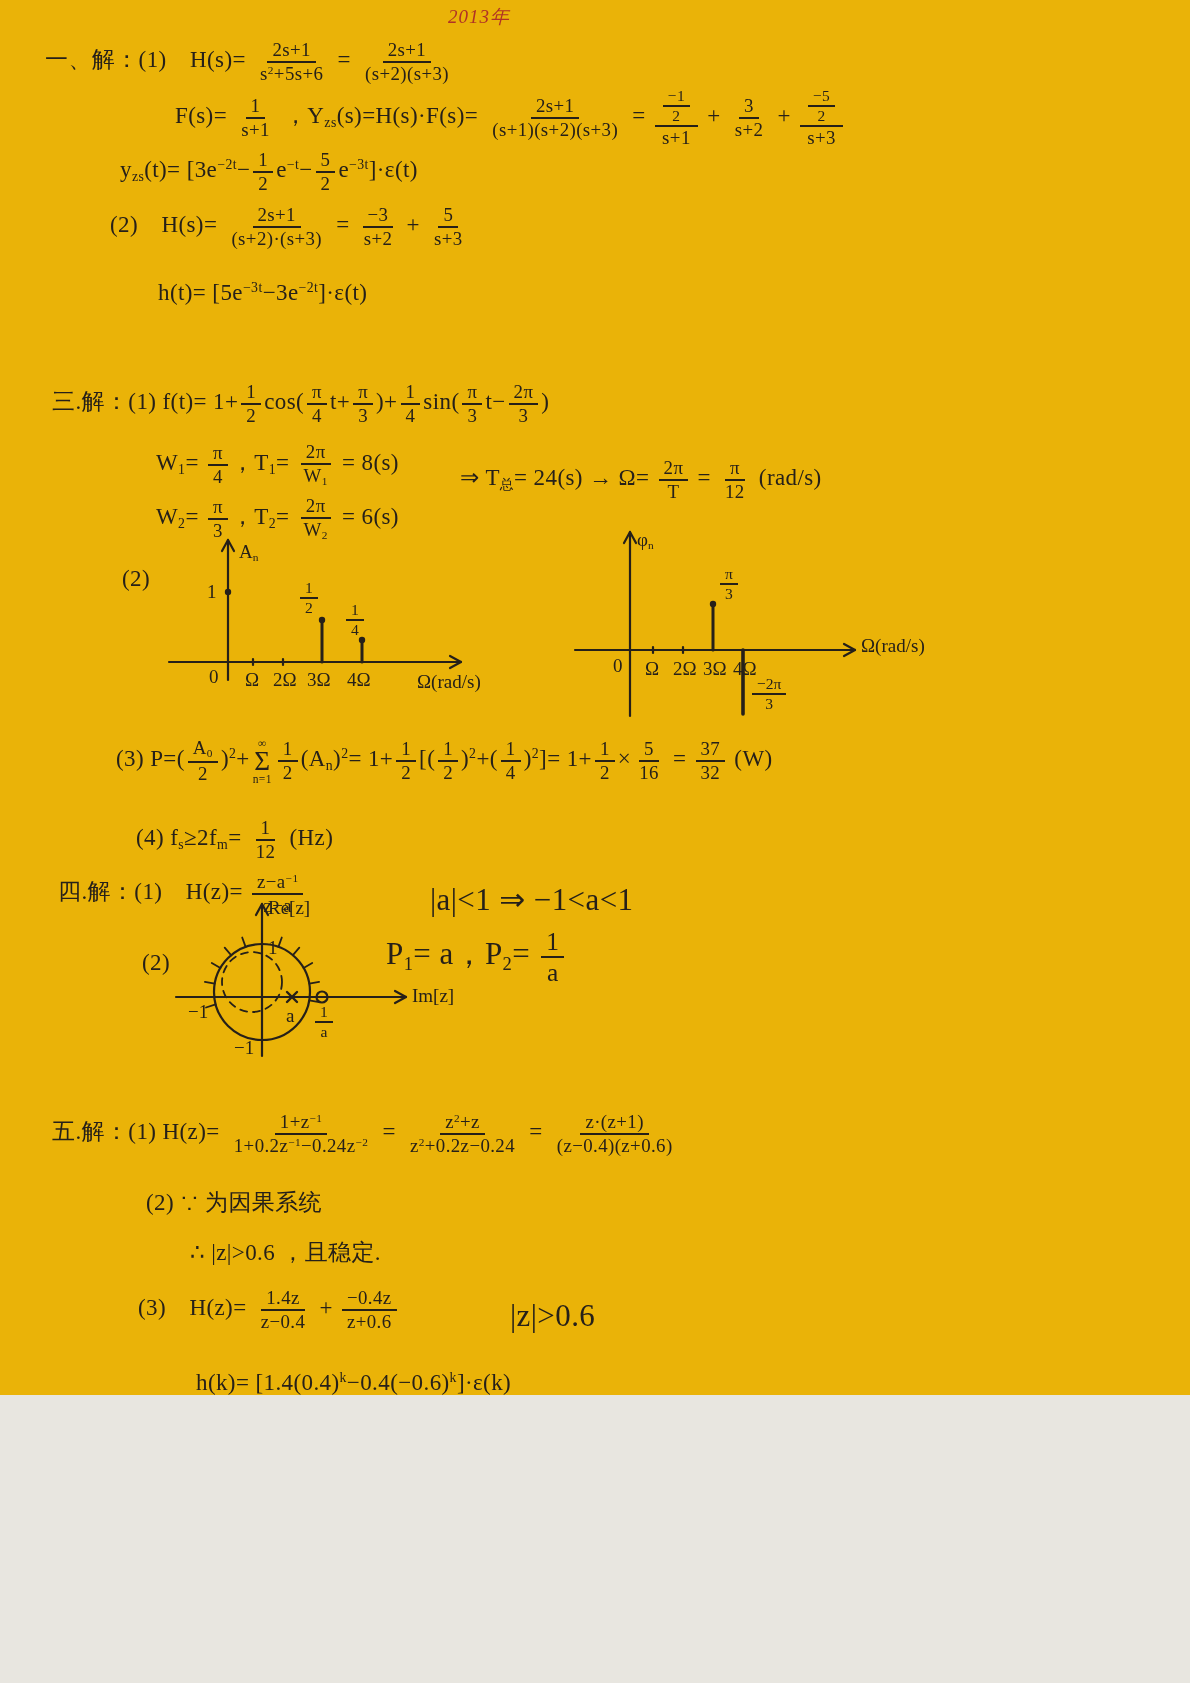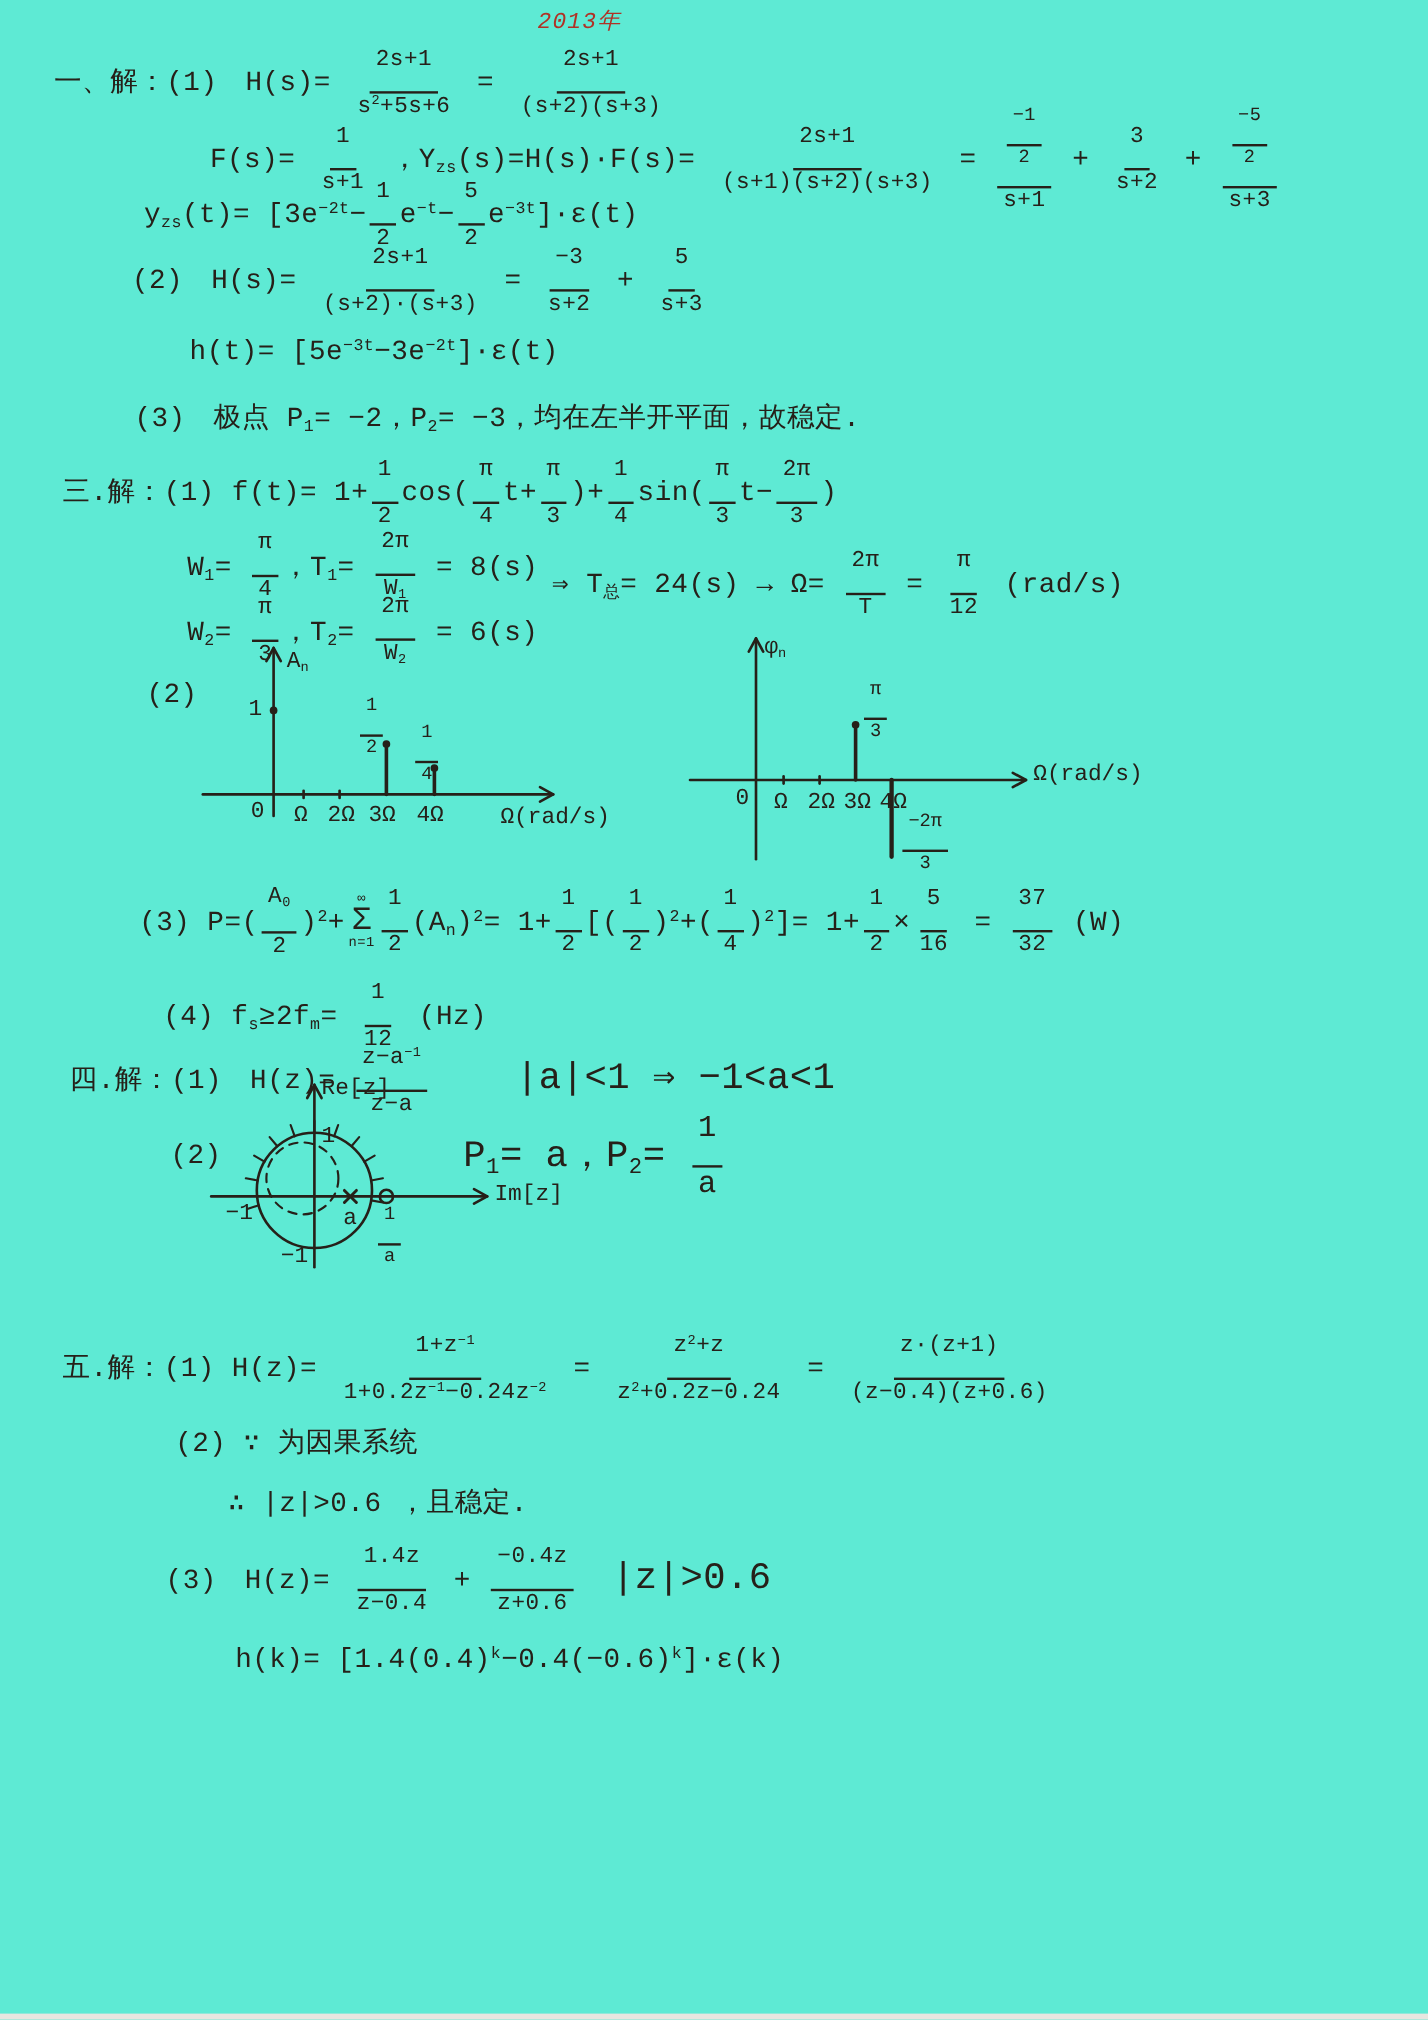--- a/index.html
+++ b/index.html
@@ -1,26 +1,26 @@
 <!DOCTYPE html>
 <html><head>
 <meta charset="utf-8">
 <style>
   html,body{margin:0;padding:0;}
   body{width:1190px;height:1683px;background:#e8e6e0;}
-  .page{position:relative;width:1190px;height:1678px;background:#5eead4;
-        font-family:Liberation Mono, monospace;color:#262019;overflow:hidden;}
+  .page{position:relative;width:1190px;height:1395px;background:#eab308;
+        font-family:Liberation Serif, serif;color:#262019;overflow:hidden;}
   .year{position:absolute;font-size:19px;font-style:italic;letter-spacing:1px;}
   .math{position:absolute;font-size:23px;white-space:nowrap;letter-spacing:.4px;line-height:1.15;}
   .side{font-size:31px;}
   sup{font-size:.6em;vertical-align:.55em;}
   sub{font-size:.6em;vertical-align:-.3em;}
   .frac{display:inline-flex;flex-direction:column;align-items:center;vertical-align:middle;
         font-size:.82em;line-height:1.05;margin:0 3px;}
-  .frac>.num{padding:0 5px 16px;border-bottom:2px solid currentColor;}
+  .frac>.num{padding:0 5px 1px;border-bottom:2px solid currentColor;}
   .frac>.den{padding:1px 5px 0;}
   .stack3{display:inline-flex;flex-direction:column;align-items:center;vertical-align:middle;
         line-height:.92;margin:0 3px;}
   .stack3 .r0{font-size:.5em;}
   .stack3 .r1{font-size:1.18em;}
   .stack3 .r2{font-size:.5em;}
   .fig{position:absolute;}
   .fig svg{position:absolute;left:0;top:0;overflow:visible;}
   .lbl{position:absolute;font-size:19px;white-space:nowrap;line-height:1;}
 </style>
@@ -71,21 +71,20 @@
           <span class="num"><span>2s+1</span></span>
           <span class="den"><span>(s+2)·(s+3)</span></span>
         </span> = <span class="frac">
           <span class="num"><span>−3</span></span>
           <span class="den"><span>s+2</span></span>
         </span> + <span class="frac">
           <span class="num"><span>5</span></span>
           <span class="den"><span>s+3</span></span>
         </span></span></div>
   <div class="math" style="left:158px;top:280px"><span>h(t)= [5e<sup><span>−3t</span></sup>−3e<sup><span>−2t</span></sup>]·ε(t)</span></div>
-  <div class="math" style="left:112px;top:336px"><span>(3)　极点 P<sub><span>1</span></sub>= −2，P<sub><span>2</span></sub>= −3，均在左半开平面，故稳定.</span></div>
 
   <div class="math" style="left:52px;top:382px"><span>三.解：(1) f(t)= 1+<span class="frac">
           <span class="num"><span>1</span></span>
           <span class="den"><span>2</span></span>
         </span>cos(<span class="frac">
           <span class="num"><span>π</span></span>
           <span class="den"><span>4</span></span>
         </span>t+<span class="frac">
           <span class="num"><span>π</span></span>
           <span class="den"><span>3</span></span>

